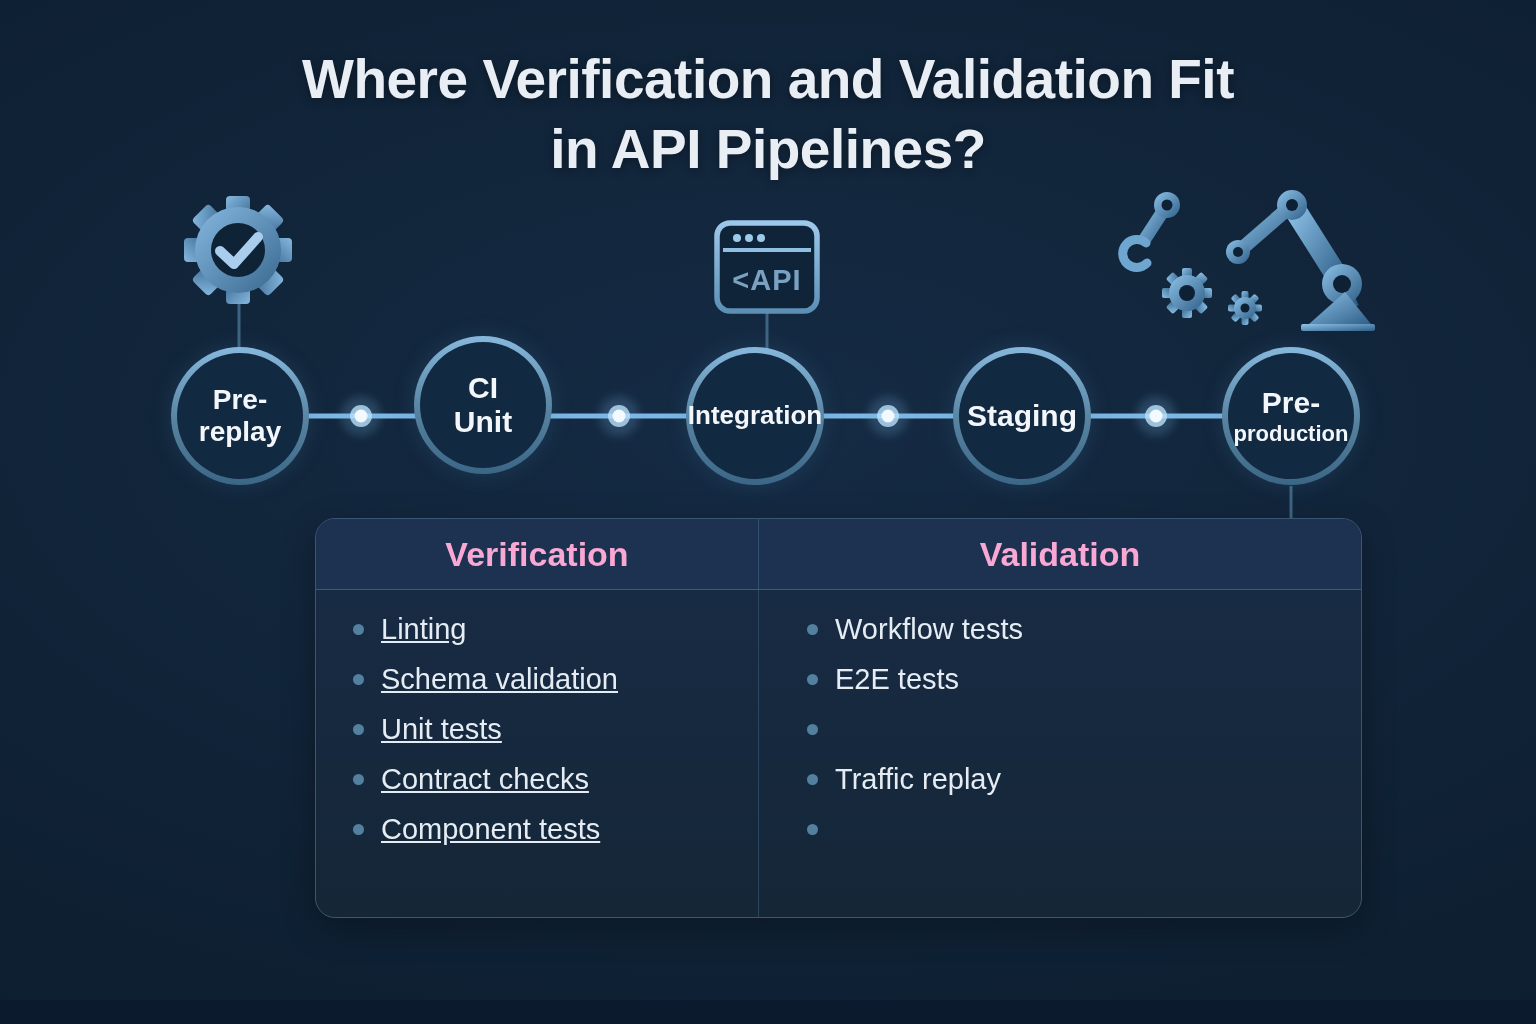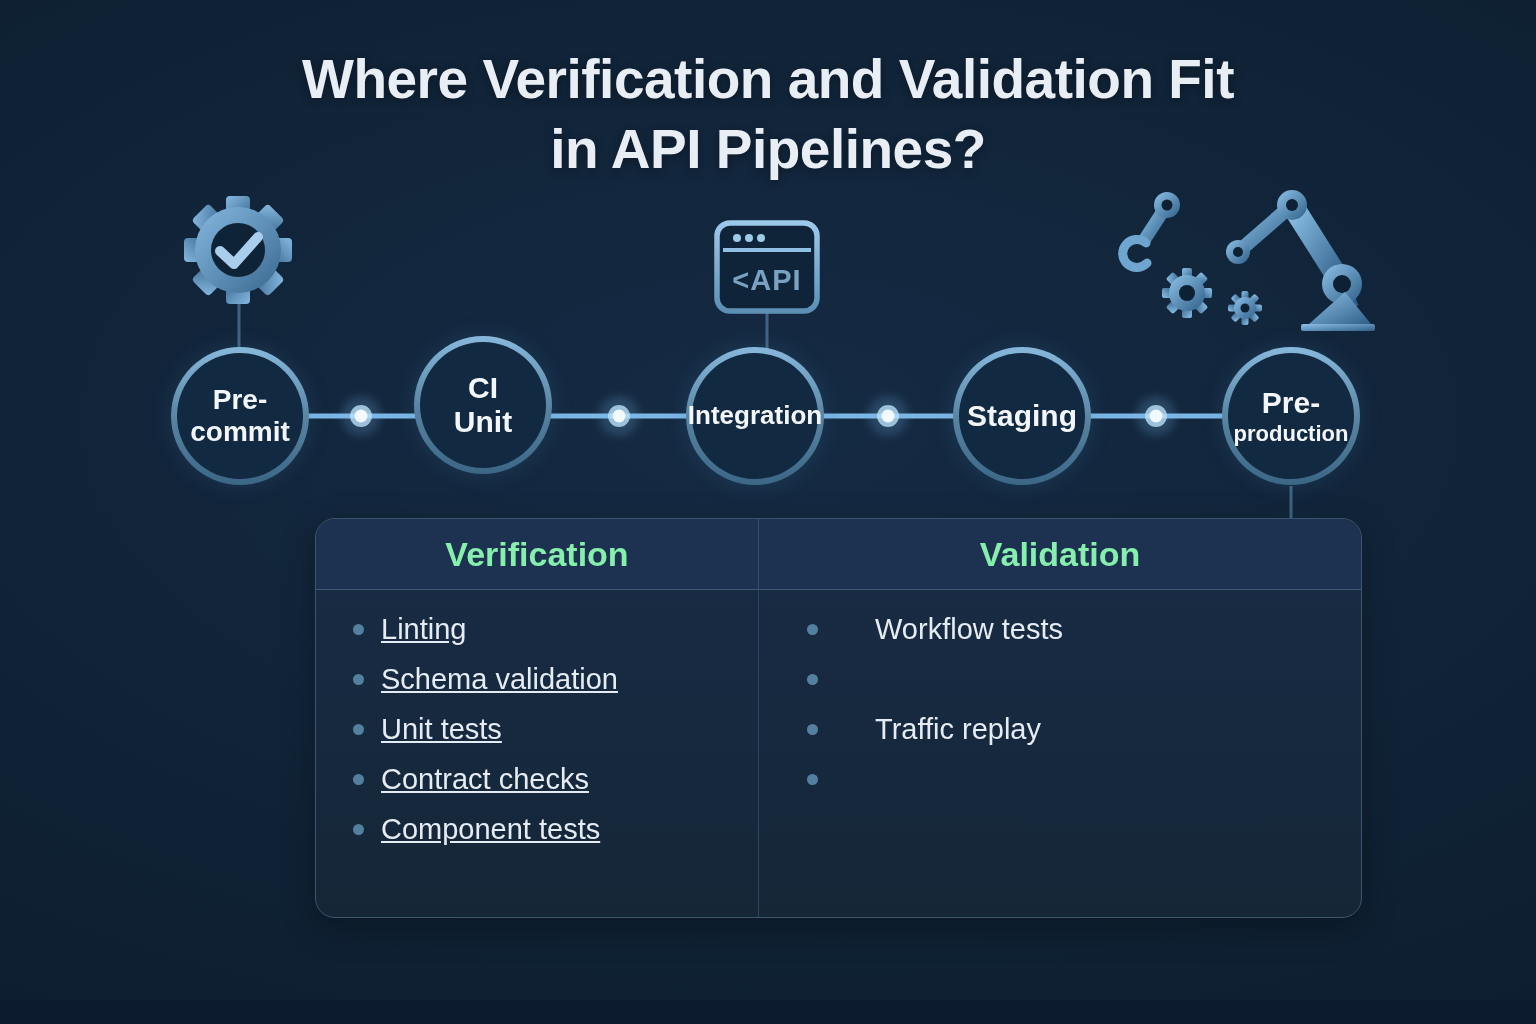--- a/index.html
+++ b/index.html
@@ -27,31 +27,31 @@
   .s3 .stage-line{font-size:26px;}
   .s4 .stage-line{font-size:30px;}
   .s5 .line1{font-size:30px;}
   .s5 .line2{font-size:22px;}
   
   .vtable{position:absolute;left:315px;top:518px;width:1045px;height:398px;border-radius:20px;
     background:linear-gradient(180deg,#182c46 0%,#152637 100%);
     border:1px solid #3a5671;overflow:hidden;display:flex;flex-direction:column;
     box-shadow:0 10px 34px rgba(0,0,0,.28);}
   .vtable-header{display:flex;height:70px;flex:0 0 auto;background:#1d3251;border-bottom:1px solid #3c5975;}
-  .hcell{display:flex;align-items:center;justify-content:center;font-size:34px;font-weight:700;color:#86efac;}
+  .hcell{display:flex;align-items:center;justify-content:center;font-size:34px;font-weight:700;color:#f9a8d4;}
   .hcell.hleft{width:443px;border-right:1px solid #30506e;box-sizing:border-box;}
   .hcell.hright{flex:1;}
   .vtable-body{display:flex;flex:1;}
   .bcol{box-sizing:border-box;}
   .bcol.bleft{width:443px;border-right:1px solid #2b4560;}
   .bcol.bright{flex:1;}
   .vlist{list-style:none;margin:0;padding:14px 0 0 0;}
   .vlist li{height:50px;display:flex;align-items:center;font-size:29px;color:#e5ecf4;}
   .bleft .vlist li{padding-left:37px;text-decoration:underline;}
-  .bright .vlist li{padding-left:48px;gap:40px;}
+  .bright .vlist li{padding-left:48px;}
   .dot{width:11px;height:11px;border-radius:50%;background:#54809f;margin-right:17px;flex:0 0 auto;}
 </style>
 </head>
 <body>
 
 <div id="canvas">
 
   <div class="title">
     <div>Where Verification and Validation Fit</div>
     <div>in API Pipelines?</div>
@@ -185,21 +185,21 @@
         <rect x="138.5" y="113" width="7" height="9" rx="2" transform="rotate(315 142 130)"></rect>
         <circle cx="142" cy="130" r="11"></circle>
       </g>
       <circle cx="142" cy="130" r="4.5" fill="#0e2134"></circle>
     </g>
   </svg>
 
   <div class="stage s1" style="left:171px;top:347px;">
     <div class="stage-inner">
       <span class="stage-line line1">Pre-</span>
-      <span class="stage-line line2">commit</span>
+      <span class="stage-line line2">replay</span>
     </div>
   </div>
   <div class="stage s2" style="left:414px;top:336px;">
     <div class="stage-inner">
       <span class="stage-line line1">CI</span>
       <span class="stage-line line2">Unit</span>
     </div>
   </div>
   <div class="stage s3" style="left:686px;top:347px;">
     <div class="stage-inner">
@@ -251,20 +251,24 @@
         </ul>
       </div>
       <div class="bcol bright">
         <ul class="vlist">
           <li>
               <span class="dot"></span>
               <span>Workflow tests</span>
             </li>
           <li>
               <span class="dot"></span>
+              <span>E2E tests</span>
+            </li>
+          <li>
+              <span class="dot"></span>
             </li>
           <li>
               <span class="dot"></span>
               <span>Traffic replay</span>
             </li>
           <li>
               <span class="dot"></span>
             </li>
         </ul>
       </div>

